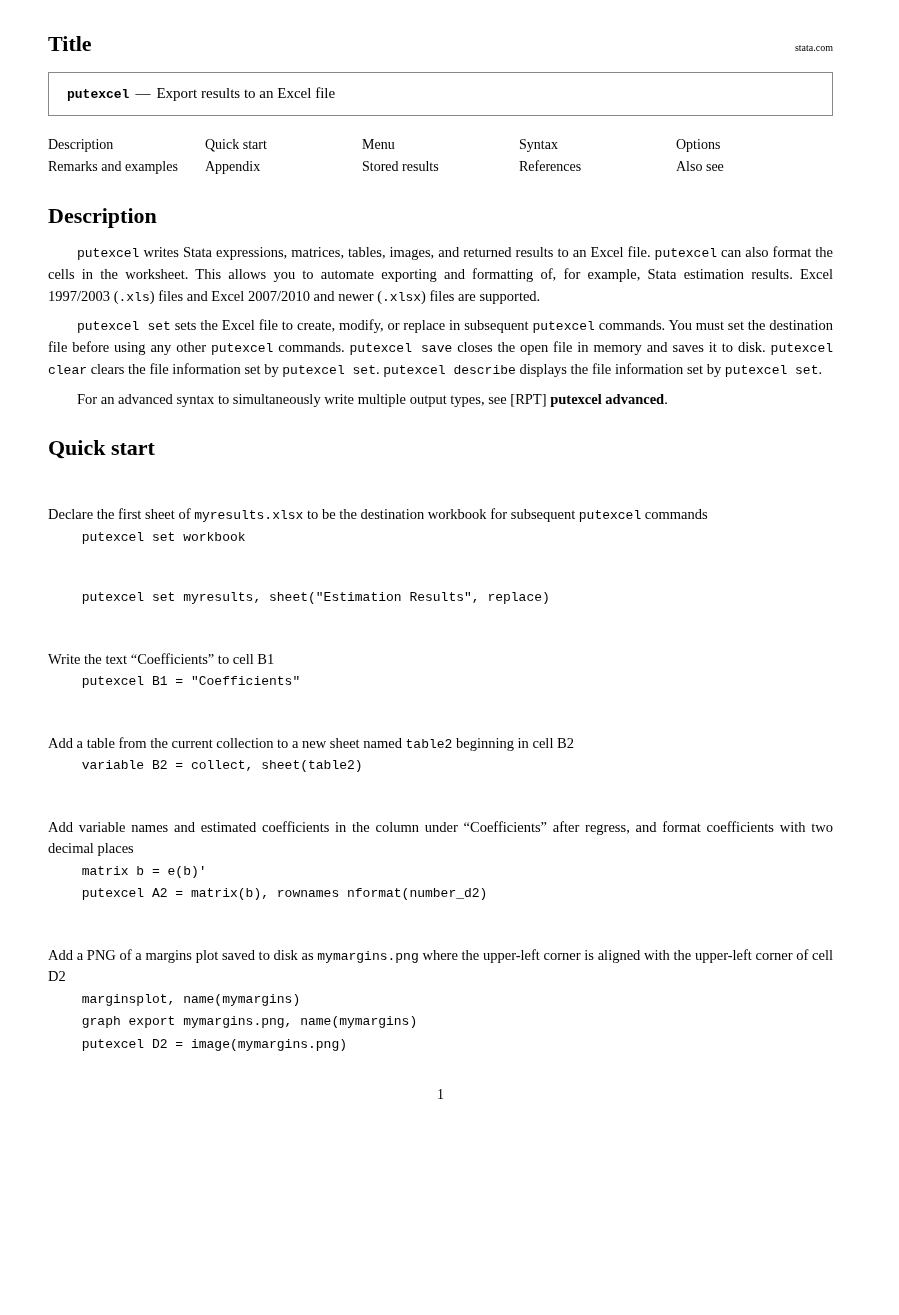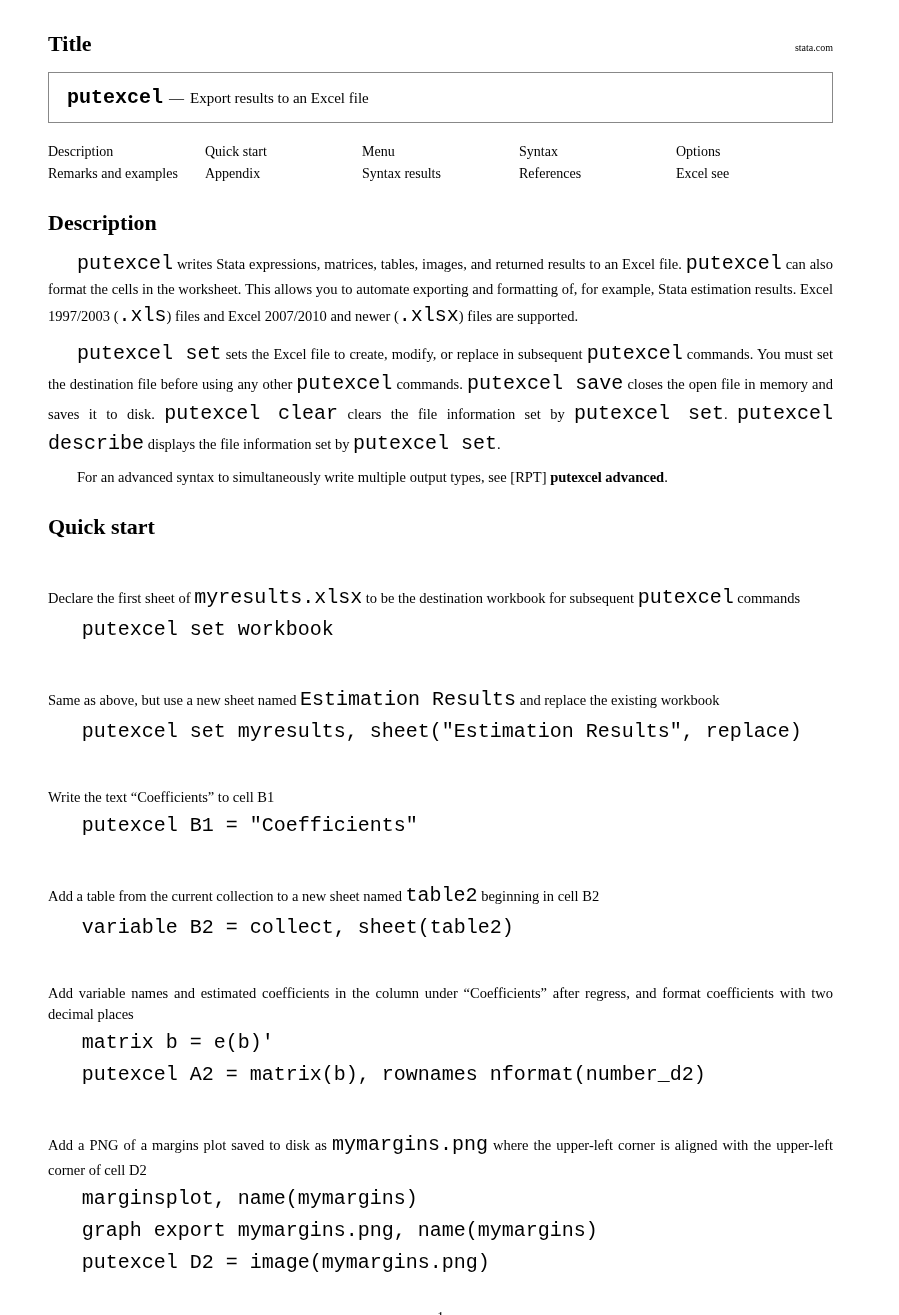--- a/index.html
+++ b/index.html
@@ -42,21 +42,21 @@
       font-size: 15px;
       font-family: 'Times New Roman', Times, serif;
     }
     .title-box-inner {
       display: flex;
       align-items: baseline;
       gap: 6px;
     }
     code, .mono {
       font-family: 'Courier New', Courier, monospace;
-      font-size: 20px;
+      font-size: 13px;
     }
     .nav-table {
       width: 100%;
       margin-bottom: 22px;
       border-collapse: collapse;
     }
     .nav-table td {
       padding: 1px 0;
       font-size: 14px;
       font-family: 'Times New Roman', Times, serif;
@@ -130,23 +130,23 @@
         <tr>
       <td>Description</td>
       <td>Quick start</td>
       <td>Menu</td>
       <td>Syntax</td>
       <td>Options</td>
     </tr>
     <tr>
       <td>Remarks and examples</td>
       <td>Appendix</td>
-      <td>Syntax results</td>
+      <td>Stored results</td>
       <td>References</td>
-      <td>Excel see</td>
+      <td>Also see</td>
     </tr>
   </tbody>
     </table>
 
   <div class="section-heading">Description</div>
   <div class="section-body">
     <p>
       <code>putexcel</code> writes Stata expressions, matrices, tables, images, and returned results to an Excel file. <code>putexcel</code> can also format the cells in the worksheet. This allows you to automate exporting and formatting of, for example, Stata estimation results. Excel 1997/2003 (<code>.xls</code>) files and Excel 2007/2010 and newer (<code>.xlsx</code>) files are supported.
     </p>
     <p>
@@ -158,21 +158,20 @@
   </div>
 
   <div class="section-heading">Quick start</div>
 
   <div class="qs-item">
     <div class="qs-desc">Declare the first sheet of <code>myresults.xlsx</code> to be the destination workbook for subsequent <code>putexcel</code> commands</div>
     <div class="qs-code"><code>putexcel set workbook</code></div>
   </div>
 
   <div class="qs-item">
-    <div class="qs-desc">Same as above, but use a new sheet named <code>Estimation Results</code> and replace the existing workbook</div>
     <div class="qs-code"><code>putexcel set myresults, sheet("Estimation Results", replace)</code></div>
   </div>
 
   <div class="qs-item">
     <div class="qs-desc">Write the text “Coefficients” to cell B1</div>
     <div class="qs-code"><code>putexcel B1 = "Coefficients"</code></div>
   </div>
 
   <div class="qs-item">
     <div class="qs-desc">Add a table from the current collection to a new sheet named <code>table2</code> beginning in cell B2</div>

